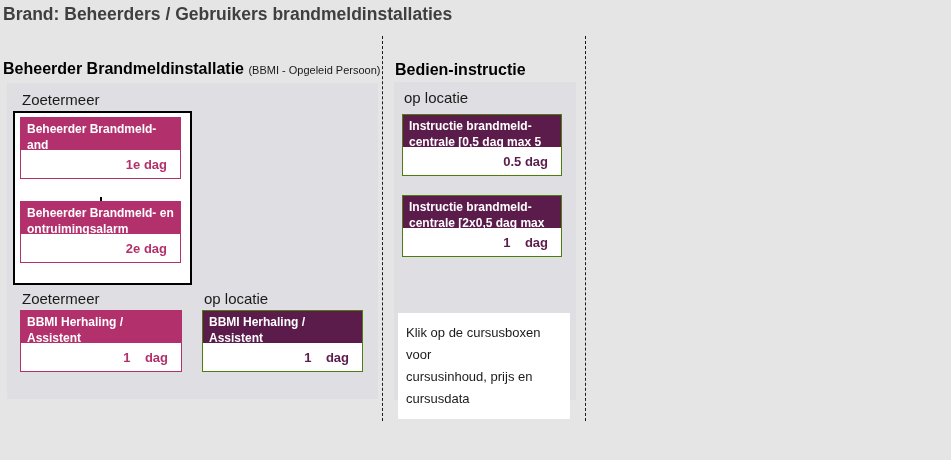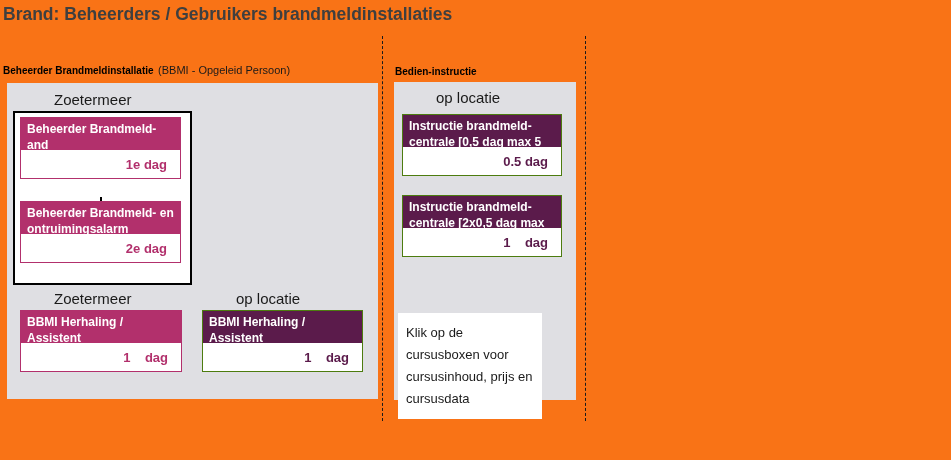--- a/index.html
+++ b/index.html
@@ -1,25 +1,25 @@
 <!DOCTYPE html>
 <html><head>
 <meta charset="utf-8">
 <style>
   html,body{margin:0;padding:0;background:#fff;}
   .page{
-    position:relative;width:951px;height:460px;background:#f97316;overflow:hidden;
+    position:relative;width:951px;height:460px;background:#e5e5e5;overflow:hidden;
     font-family:"Liberation Sans",sans-serif;color:#1a1a1a;
   }
   .main-title{position:absolute;left:3px;top:4px;font-size:17.5px;font-weight:bold;color:#3f3f3f;white-space:nowrap;}
   .section-head{position:absolute;white-space:nowrap;}
-  .section-head .t{font-size:10px;font-weight:bold;color:#000;}
+  .section-head .t{font-size:16px;font-weight:bold;color:#000;}
   .section-head .s{font-size:11px;font-weight:normal;color:#1a1a1a;}
   .panel{position:absolute;background:#dfdfe3;}
-  .loc-label{position:absolute;font-size:15px;color:#1a1a1a;white-space:nowrap;margin-left:32px;}
+  .loc-label{position:absolute;font-size:15px;color:#1a1a1a;white-space:nowrap;}
   .outline-group{position:absolute;background:#ffffff;border:2px solid #000;box-sizing:border-box;}
   .connector{position:absolute;width:2px;background:#000;}
   .course{position:absolute;background:#ffffff;box-sizing:border-box;cursor:pointer;}
   .course .head{
     color:#ffffff;font-weight:bold;font-size:12px;line-height:15.5px;
     padding:4px 5px 0 6px;white-space:pre-line;height:32px;box-sizing:border-box;overflow:hidden;
   }
   .course .body{
     height:28px;box-sizing:border-box;display:flex;align-items:center;justify-content:flex-end;
     padding-right:13px;font-weight:bold;font-size:13px;white-space:pre;background:#fff;
@@ -101,16 +101,16 @@
     <div class="body">0.5 dag</div>
   </div>
 
   <div class="course purple" style="left:402px;top:195px;width:160px;">
     <div class="head">Instructie brandmeld-
 centrale [2x0,5 dag max 2x5
 deeln.]</div>
     <div class="body">1    dag</div>
   </div>
 
-  <div class="note-box" style="left:398px;top:313px;width:144px;min-height:58px;">Klik op de cursusboxen voor
+  <div class="note-box" style="left:398px;top:313px;width:172px;min-height:58px;">Klik op de cursusboxen voor
 cursusinhoud, prijs en cursusdata</div>
 
 </div>
 
 </body></html>

